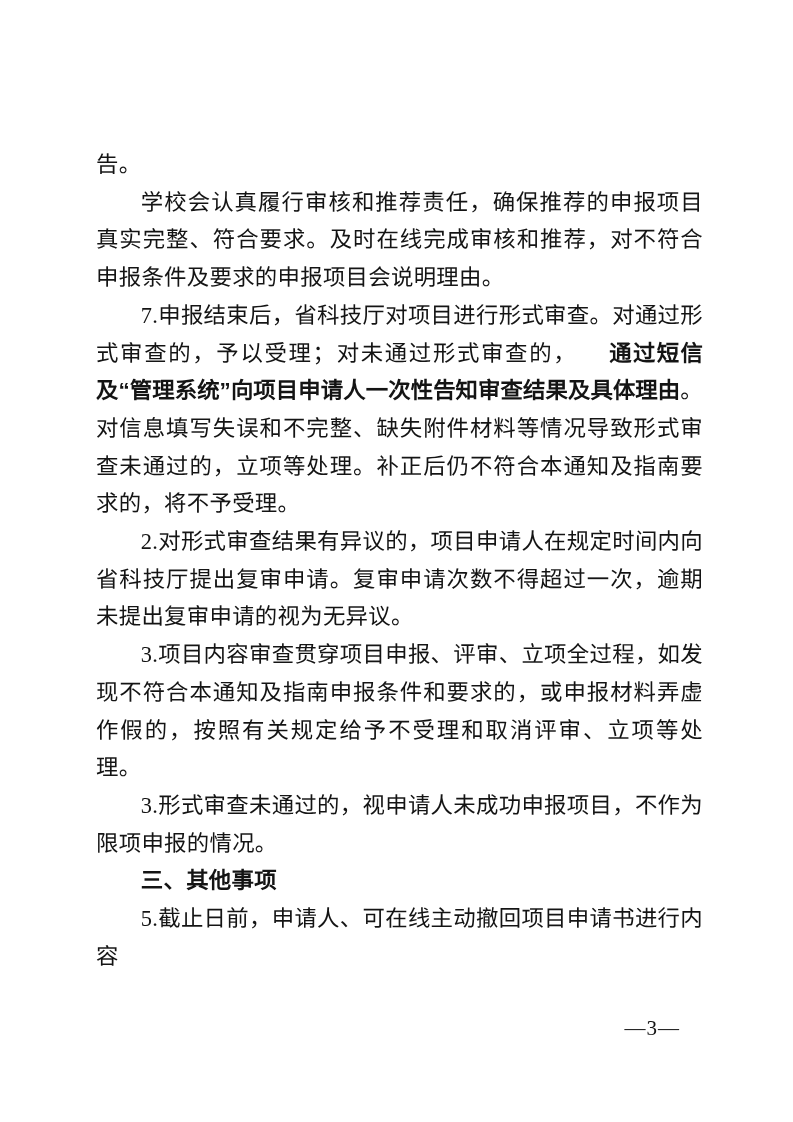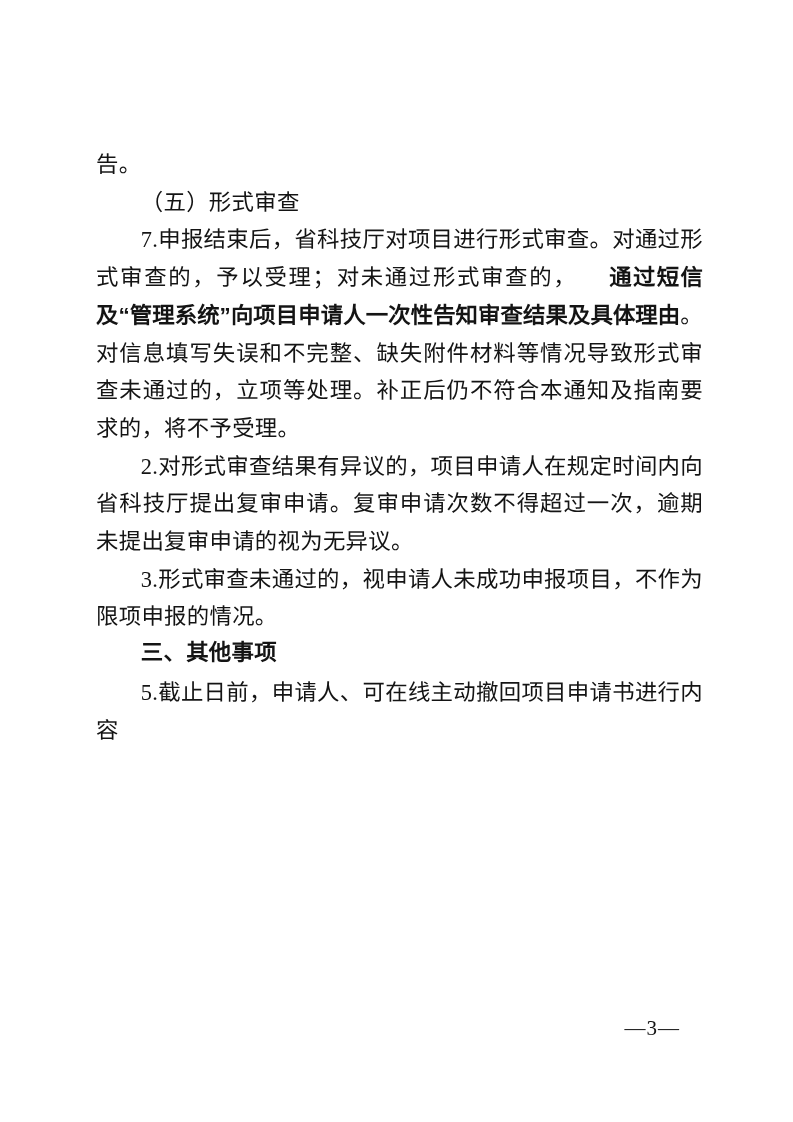--- a/index.html
+++ b/index.html
@@ -34,41 +34,42 @@
   .indent {
     text-indent: 2em;
   }
   .bold-run {
     font-family: "Liberation Sans", "DejaVu Sans", sans-serif;
     font-weight: 700;
     letter-spacing: 0;
     margin-left: 32px;
   }
   .heading-bold {
-    font-family: Liberation Mono, monospace;
+    font-family: Liberation Sans, sans-serif;
     font-weight: 700;
   }
   .page-number {
     position: absolute;
     top: 1015px;
     right: 113px;
     font-size: 21px;
     line-height: 26px;
     color: #141414;
     letter-spacing: 1px;
   }
 </style>
 </head>
 <body>
 
 <div class="page">
   <main class="doc-body">
     <p class="para">告。</p>
-    <p class="para indent">（五）形式审查</p>
+    <p class="para indent">学校会认真履行审核和推荐责任，确保推荐的申报项目真实完整、符合要求。及时在线完成审核和推荐，对不符合申报条件及要求的申报项目会说明理由。</p>
     <p class="para indent"><span>7.申报结束后，省科技厅对项目进行形式审查。对通过形式审查的，予以受理；对未通过形式审查的，</span><span class="bold-run">通过短信及“管理系统”向项目申请人一次性告知审查结果及具体理由</span><span>。对信息填写失误和不完整、缺失附件材料等情况导致形式审查未通过的，立项等处理。补正后仍不符合本通知及指南要求的，将不予受理。</span></p>
     <p class="para indent">2.对形式审查结果有异议的，项目申请人在规定时间内向省科技厅提出复审申请。复审申请次数不得超过一次，逾期未提出复审申请的视为无异议。</p>
+    <p class="para indent">3.项目内容审查贯穿项目申报、评审、立项全过程，如发现不符合本通知及指南申报条件和要求的，或申报材料弄虚作假的，按照有关规定给予不受理和取消评审、立项等处理。</p>
     <p class="para indent">3.形式审查未通过的，视申请人未成功申报项目，不作为限项申报的情况。</p>
     <p class="para indent heading-bold">三、其他事项</p>
     <p class="para indent">5.截止日前，申请人、可在线主动撤回项目申请书进行内容</p>
   </main>
 
   <div class="page-number">—3—</div>
 </div>
 
 </body></html>

